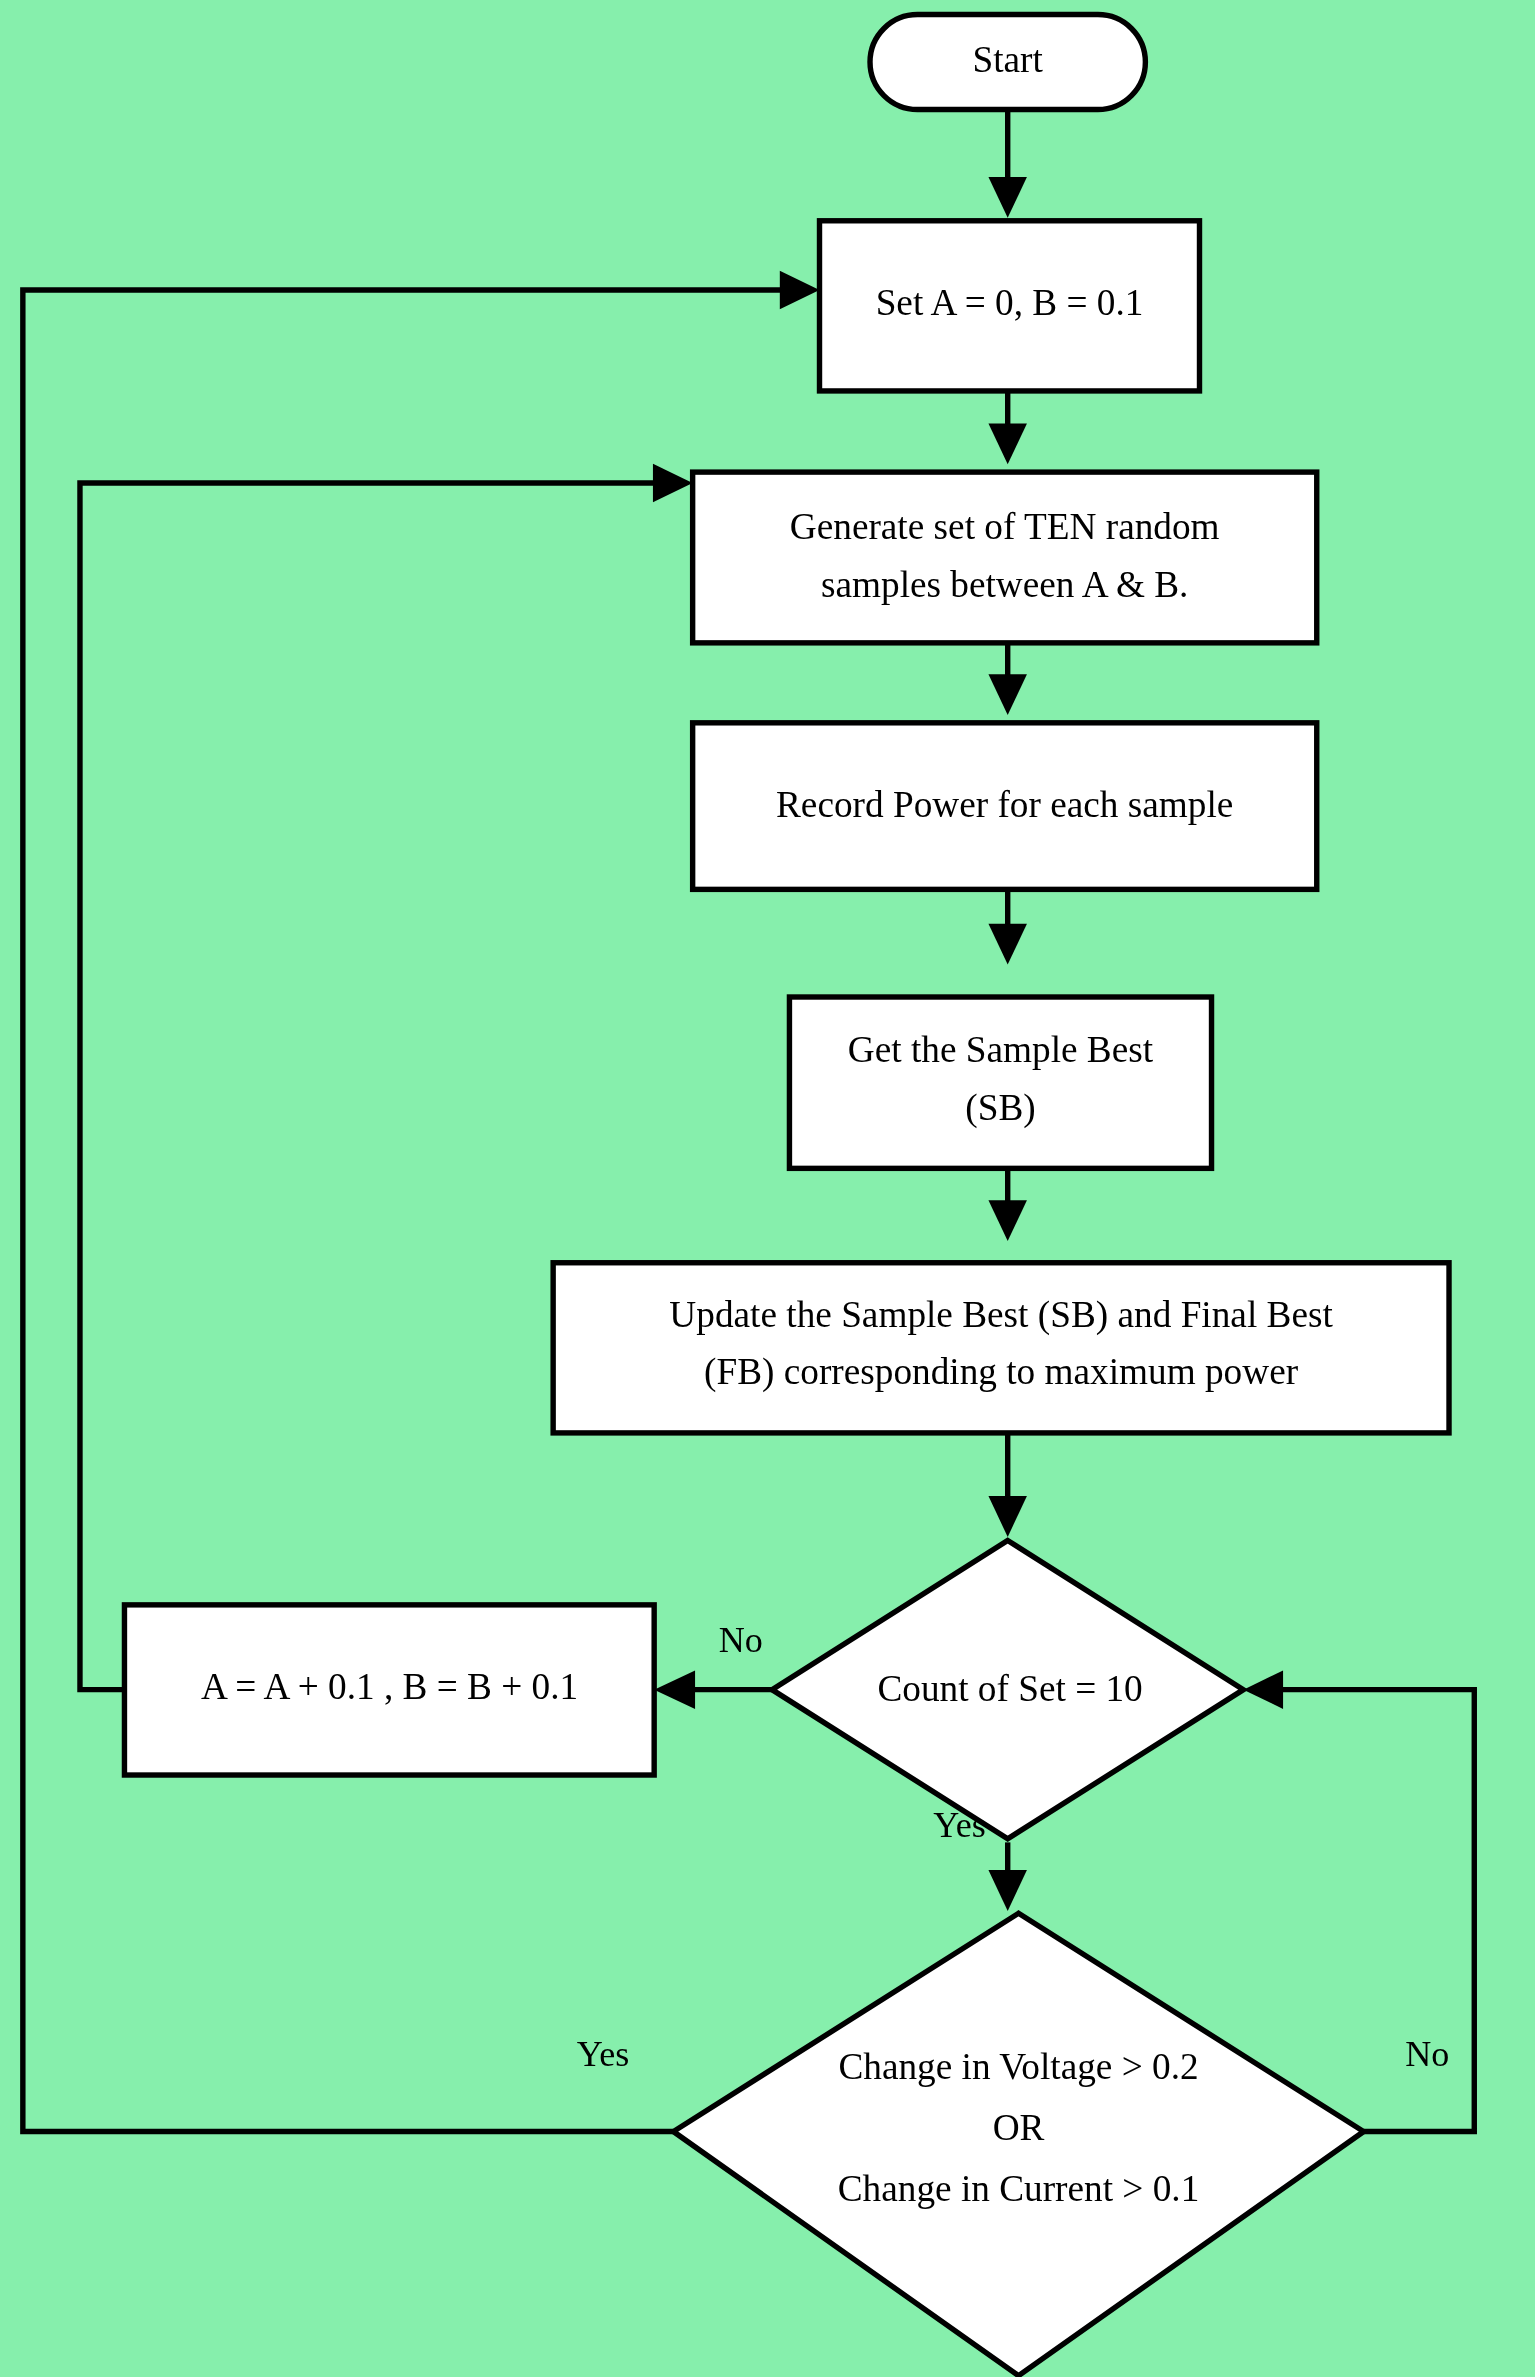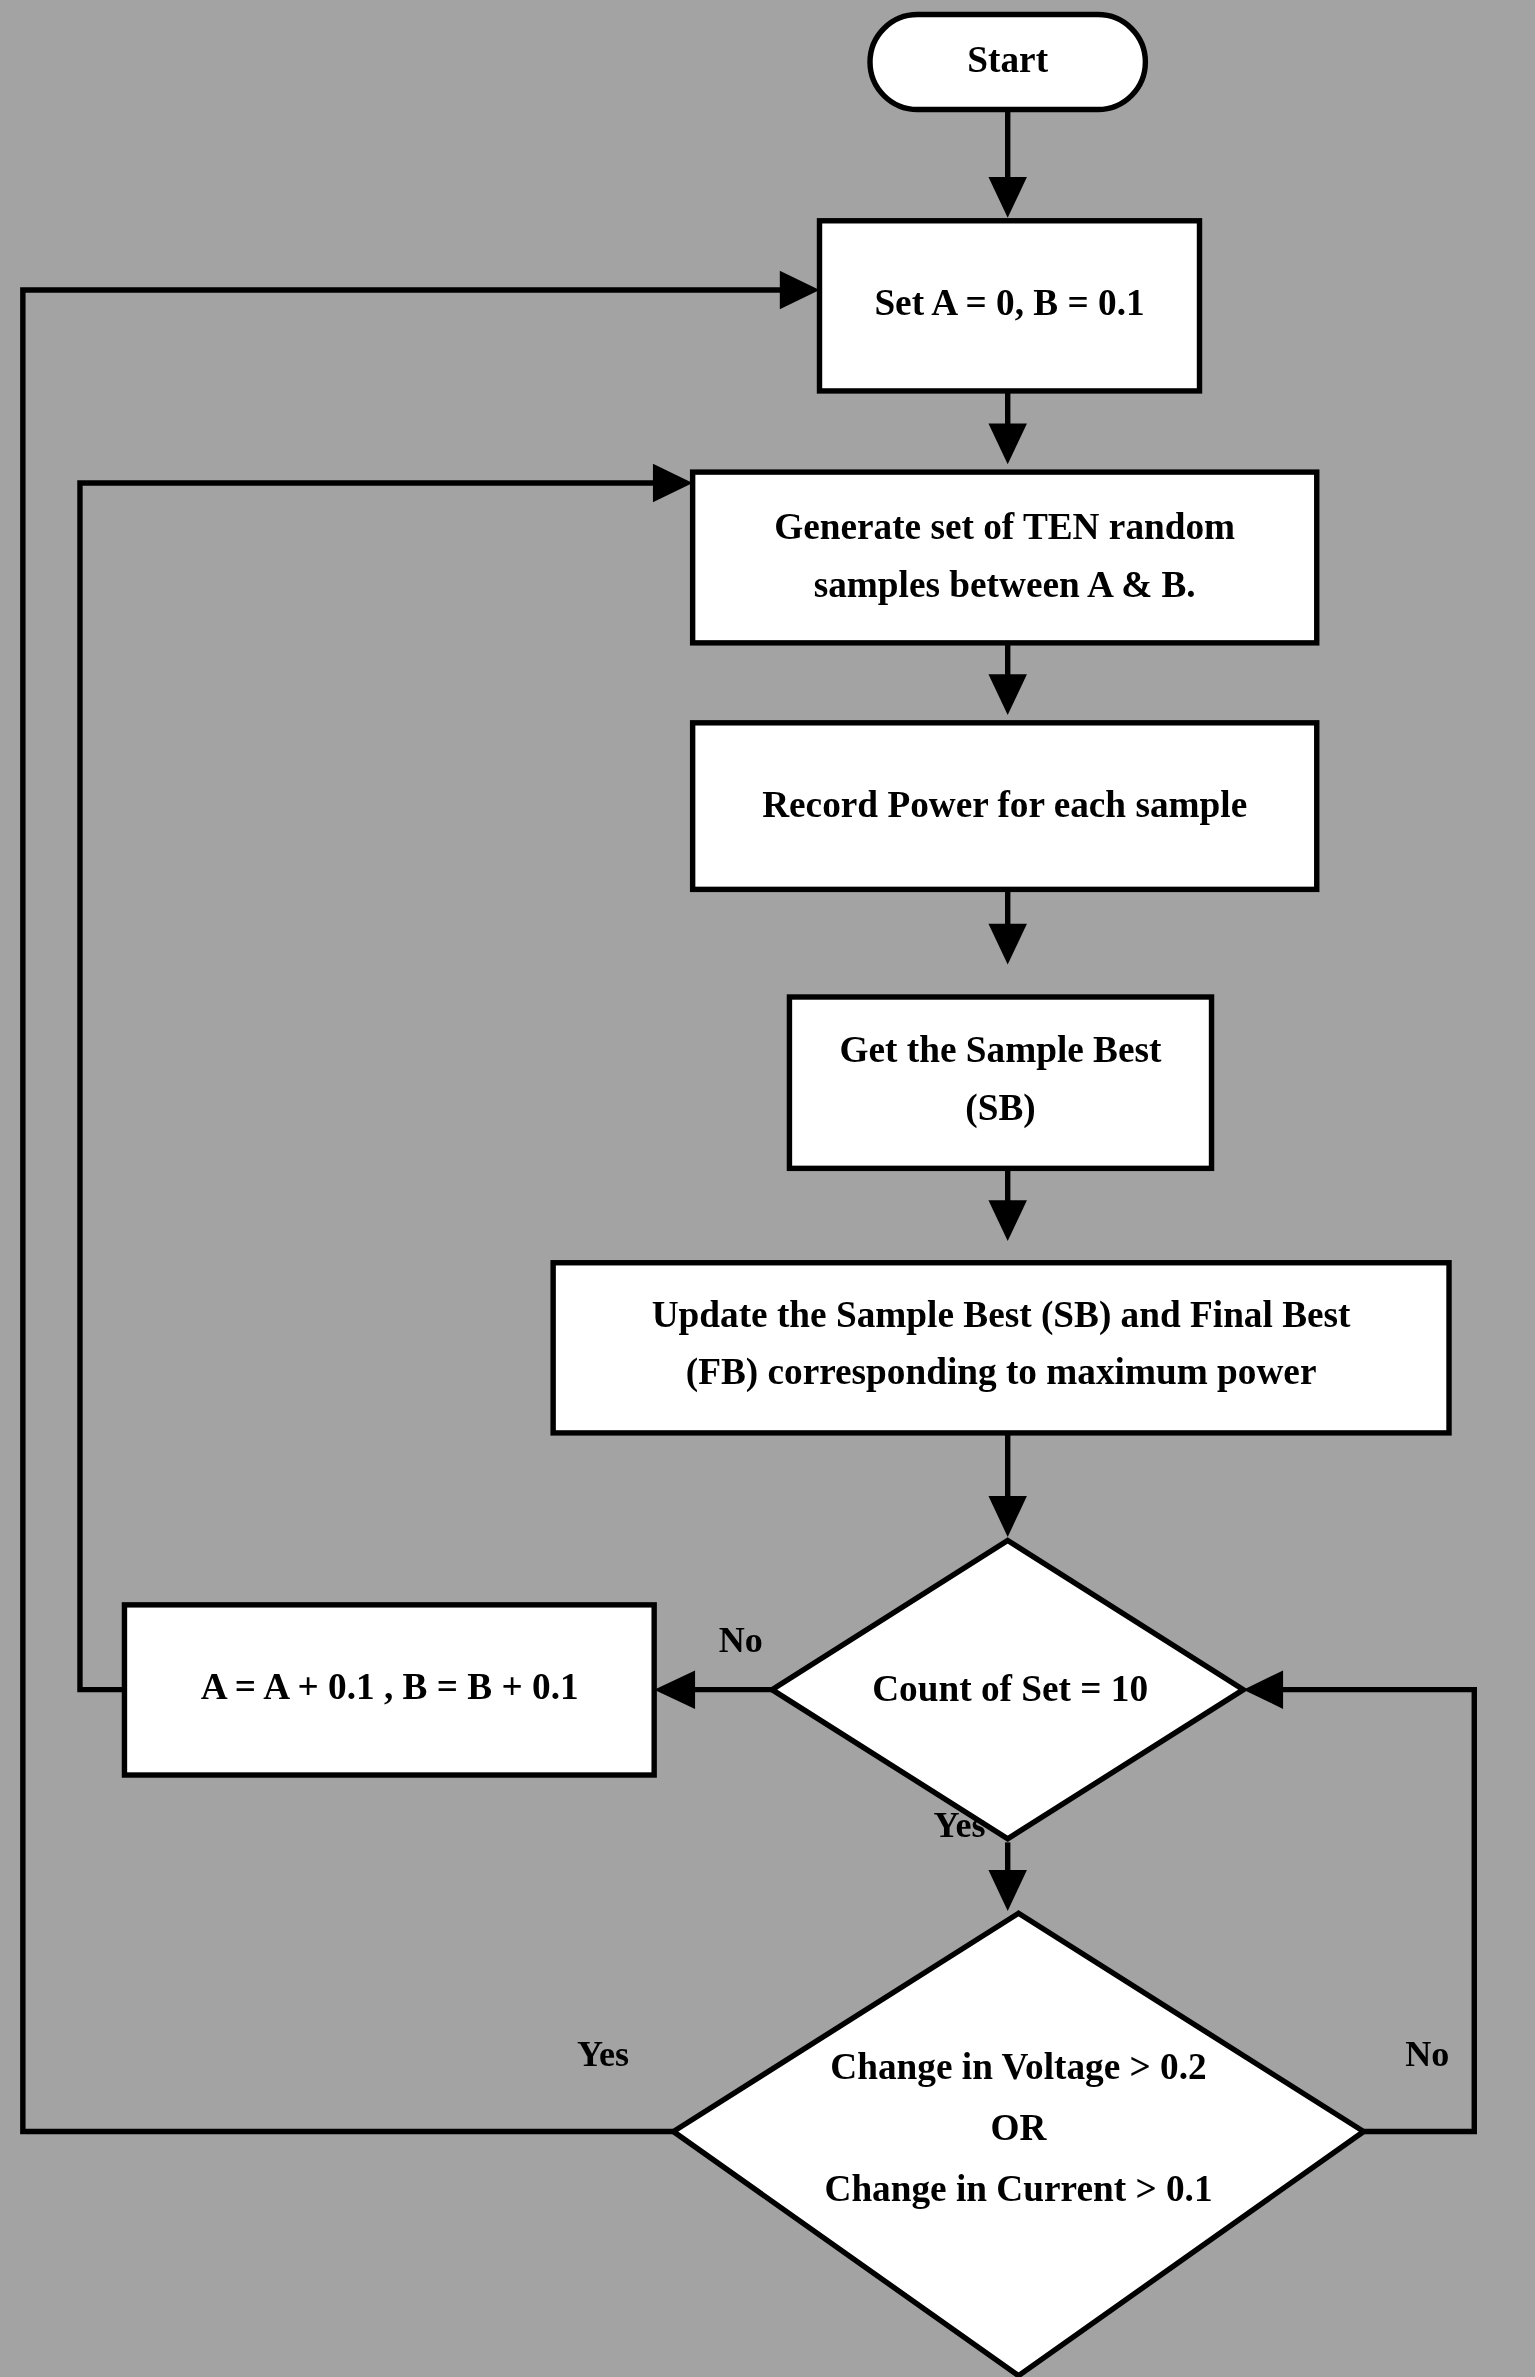--- a/index.html
+++ b/index.html
@@ -10,22 +10,21 @@
   body {
     width: 1535px;
     height: 2377px;
     overflow: hidden;
     font-family: "Liberation Serif", "DejaVu Serif", serif;
   }
   #flow-root {
     position: relative;
     width: 1535px;
     height: 2377px;
-    background: #a3a3a3;
-    font-weight: bold;
+    background: #86efac;
   }
   svg#flow-svg {
     position: absolute;
     left: 0;
     top: 0;
     width: 1535px;
     height: 2377px;
     display: block;
   }
   .shape-outline {

